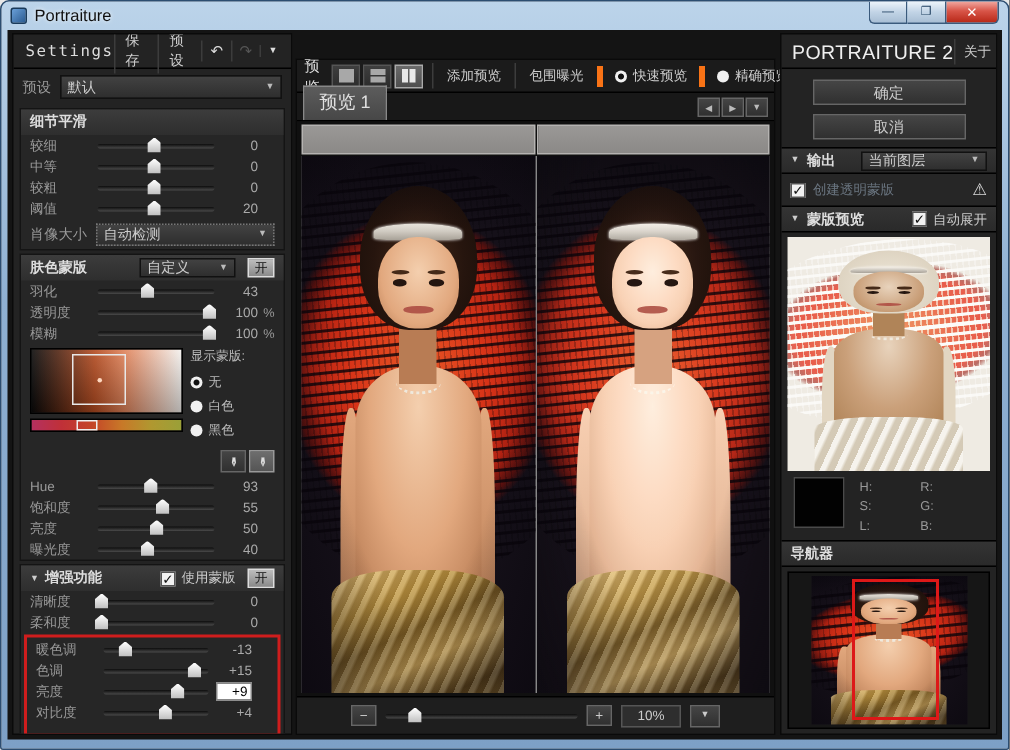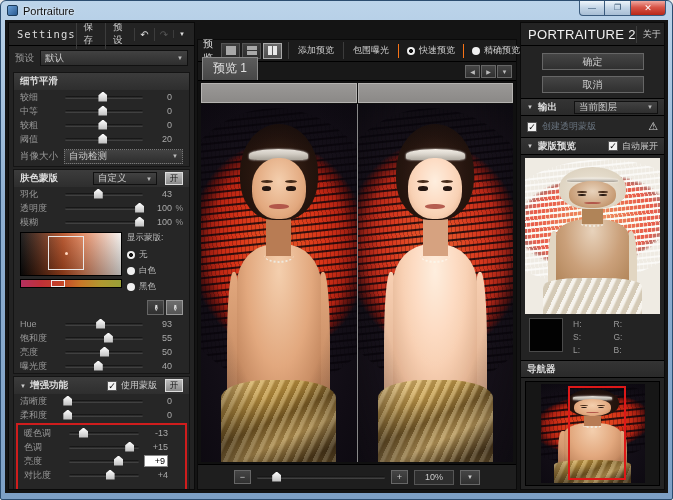--- a/index.html
+++ b/index.html
@@ -93,21 +93,21 @@
   .pv-title { font-size:10px; color:#ddd; margin-right:8px; }
   .vm-group { display:flex; gap:2px; margin-right:6px; }
   .vm-btn { width:19px; height:16px; background:linear-gradient(#3e3e3e,#2c2c2c); border:1px solid #555;
             display:flex; align-items:center; justify-content:center; gap:1px; }
   .vm-btn.active { background:linear-gradient(#6a6a6a,#4e4e4e); border:1px solid #aaa; }
   .vm-full { width:10px; height:9px; background:#a8a8a8; }
   .vm-hbar { width:10px; height:4px; background:#a8a8a8; }
   .vm-hwrap { display:flex; flex-direction:column; gap:1px; }
   .vm-vbar { width:4px; height:9px; background:#e8e8e8; }
   .tb-btn { font-size:9px; color:#ccc; padding:2px 9px; border-left:1px solid #3c3c3c; white-space:nowrap; }
-  .tb-radio { display:flex; align-items:center; gap:4px; font-size:9px; color:#ccc; padding:0 8px; border-left:1px solid #f97316; height:14px; white-space:nowrap; }
+  .tb-radio { display:flex; align-items:center; gap:4px; font-size:9px; color:#ccc; padding:0 8px; border-left:4px solid #f97316; height:14px; white-space:nowrap; }
   .pv-tabbar { height:19px; background:#181818; display:flex; align-items:flex-end; padding:0 4px; border-bottom:1px solid #000; }
   .pv-tab { background:linear-gradient(#5c5c5c,#474747); border:1px solid #888; border-bottom:none;
             font-size:12px; color:#e0e0e0; padding:2px 10px 3px; }
   .tab-arrows { margin-left:auto; display:flex; gap:1px; margin-bottom:2px; }
   .tab-arrow { width:15px; height:13px; font-size:6px; color:#bbb; }
   .pv-imgwrap { flex:1; position:relative; padding:2px 3px; display:flex; flex-direction:column; background:#101010; }
   .gray-band { height:20px; display:flex; gap:1px; margin-bottom:1px; }
   .gray-half { flex:1; background:linear-gradient(#9a9896,#8b8987); border:1px solid #b5b3b1; }
   .img-row { flex:1; display:flex; gap:1px; background:#888; }
   .img-row .portrait { flex:1; }

